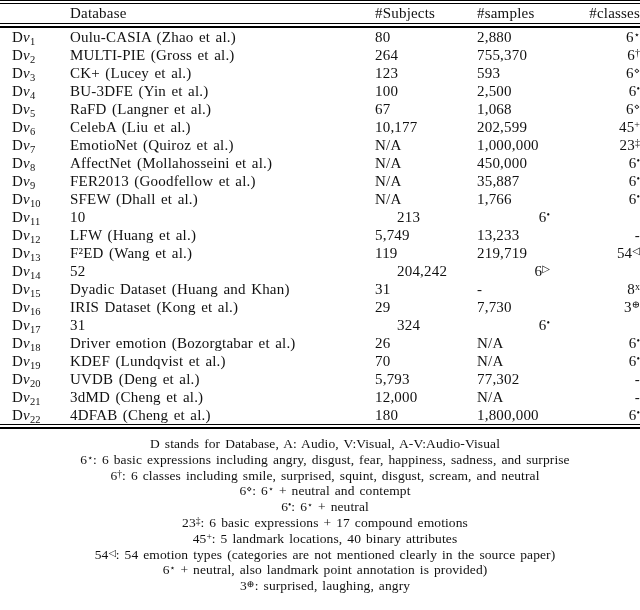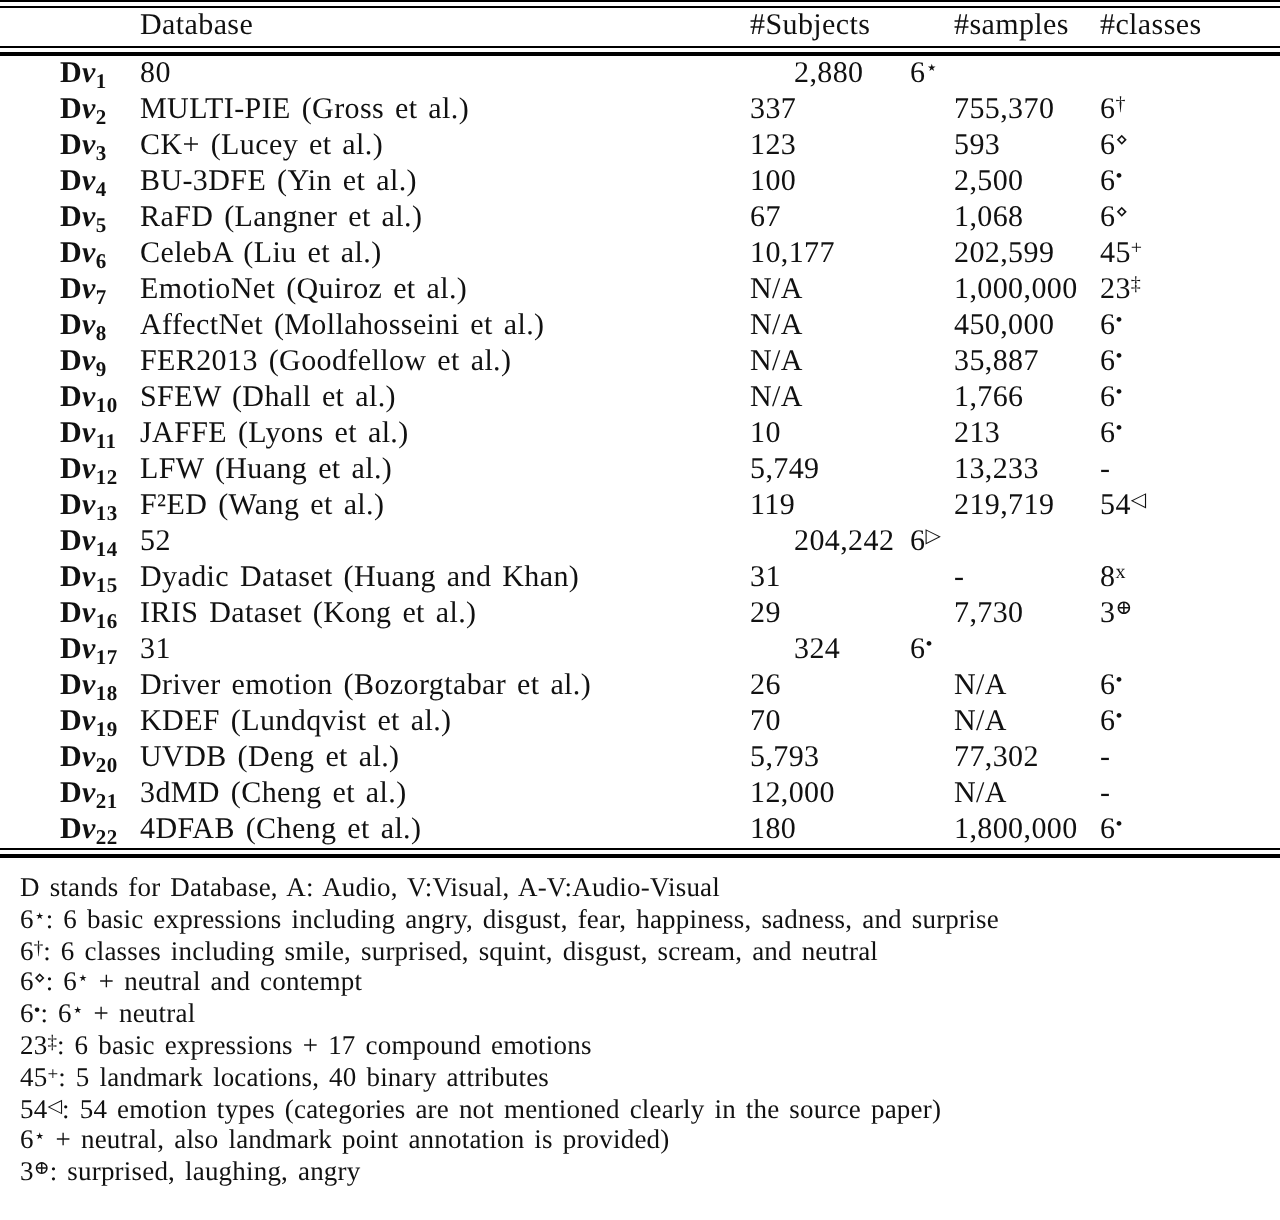--- a/index.html
+++ b/index.html
@@ -8,27 +8,27 @@
     background:#ffffff;color:#111;
     font-family:"Liberation Serif","DejaVu Serif",serif;
   }
   .page{position:relative;width:640px;height:610px;}
   .rule-a{height:2px;border-top:1.2px solid #000;border-bottom:1.2px solid #000;}
   .rule-b{height:2px;border-top:1px solid #000;border-bottom:2px solid #000;}
   .grid-row{display:grid;grid-template-columns:70px 305px 80px 95px 90px;}
   .hrow{height:19px;line-height:19px;font-size:15px;}
   .trow{height:18px;line-height:18px;font-size:15px;}
   .cell{white-space:nowrap;letter-spacing:0.2px;word-spacing:1.5px;}
-  .c0{padding-left:30px;font-weight:bold;}
+  .c0{padding-left:12px;}
   .c2{}
   .c3{padding-left:22px;}
-  .c4{text-align:left;}
+  .c4{text-align:right;}
   .cell sup{font-size:10px;line-height:0;letter-spacing:0;vertical-align:4px;}
   sub.si{font-size:10.5px;line-height:0;vertical-align:-3px;}
-  .fns{margin-top:7px;padding-left:10px;font-size:13.5px;line-height:15.8px;}
+  .fns{margin-top:7px;padding-left:10px;font-size:13.5px;line-height:15.8px;text-align:center;}
   .fn{white-space:nowrap;letter-spacing:0.1px;word-spacing:1.5px;}
   .fn sup{font-size:9.5px;line-height:0;letter-spacing:0;vertical-align:3px;}
   i{font-style:italic;}
 </style>
 </head>
 <body>
 
 <div class="page">
 
   <div class="rule-a"></div>
@@ -39,28 +39,29 @@
     <div class="cell c2">#Subjects</div>
     <div class="cell c3">#samples</div>
     <div class="cell c4">#classes</div>
   </div>
 
   <div class="rule-b"></div>
 
   <div>
       <div class="grid-row trow">
         <div class="cell c0">D<i>v</i><sub class="si">1</sub></div>
+        <div class="cell c1">Oulu-CASIA (Zhao et al.)</div>
         <div class="cell c2">80</div>
         <div class="cell c3">2,880</div>
         <div class="cell c4">6<sup>⋆</sup></div>
       </div>
       <div class="grid-row trow">
         <div class="cell c0">D<i>v</i><sub class="si">2</sub></div>
         <div class="cell c1">MULTI-PIE (Gross et al.)</div>
-        <div class="cell c2">337</div>
+        <div class="cell c2">264</div>
         <div class="cell c3">755,370</div>
         <div class="cell c4">6<sup>†</sup></div>
       </div>
       <div class="grid-row trow">
         <div class="cell c0">D<i>v</i><sub class="si">3</sub></div>
         <div class="cell c1">CK+ (Lucey et al.)</div>
         <div class="cell c2">123</div>
         <div class="cell c3">593</div>
         <div class="cell c4">6<sup>⋄</sup></div>
       </div>
@@ -108,21 +109,20 @@
       </div>
       <div class="grid-row trow">
         <div class="cell c0">D<i>v</i><sub class="si">10</sub></div>
         <div class="cell c1">SFEW (Dhall et al.)</div>
         <div class="cell c2">N/A</div>
         <div class="cell c3">1,766</div>
         <div class="cell c4">6<sup>•</sup></div>
       </div>
       <div class="grid-row trow">
         <div class="cell c0">D<i>v</i><sub class="si">11</sub></div>
-        <div class="cell c1">JAFFE (Lyons et al.)</div>
         <div class="cell c2">10</div>
         <div class="cell c3">213</div>
         <div class="cell c4">6<sup>•</sup></div>
       </div>
       <div class="grid-row trow">
         <div class="cell c0">D<i>v</i><sub class="si">12</sub></div>
         <div class="cell c1">LFW (Huang et al.)</div>
         <div class="cell c2">5,749</div>
         <div class="cell c3">13,233</div>
         <div class="cell c4">-</div>

